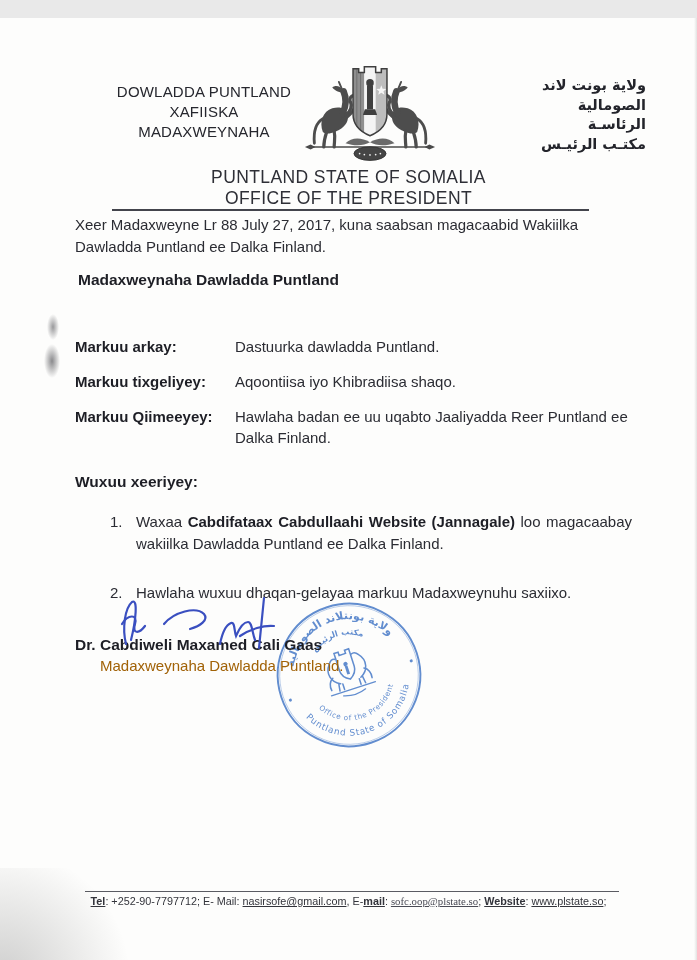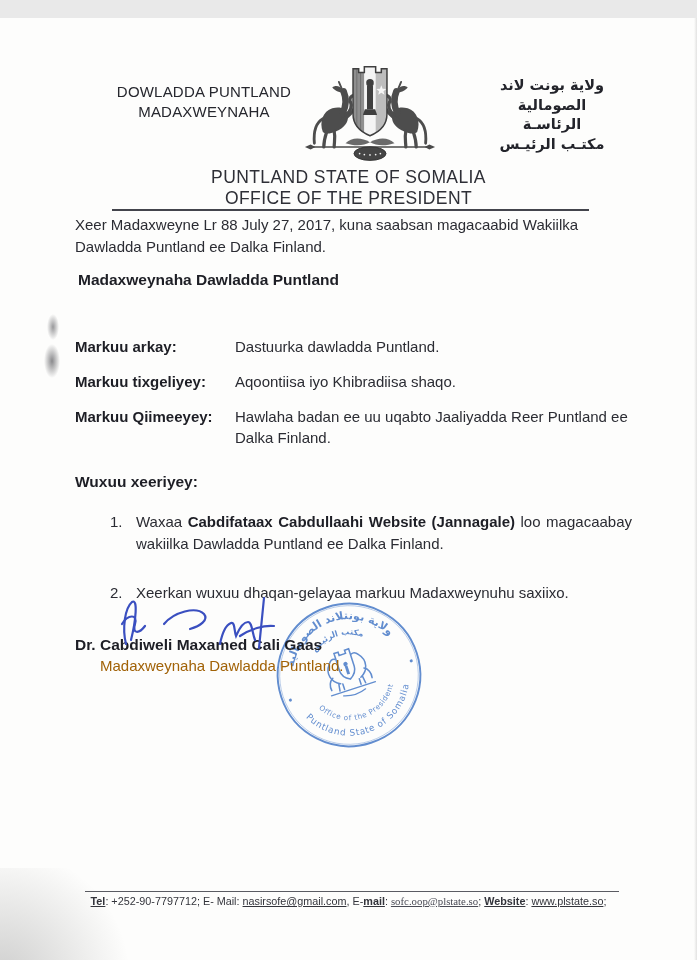--- a/index.html
+++ b/index.html
@@ -10,21 +10,21 @@
     color:#2b2c33;
   }
   
   .hdr-somali{
     position:absolute;left:88px;top:64px;width:232px;
     text-align:center;font-size:15px;line-height:20px;color:#26272e;letter-spacing:.2px;
   }
   .hdr-emblem{position:absolute;left:304px;top:42px;width:132px;height:108px;}
   .hdr-arabic{
     position:absolute;left:458px;top:58px;width:188px;
-    direction:rtl;text-align:center;
+    direction:rtl;
     font-family:"DejaVu Sans",sans-serif;font-weight:bold;
     font-size:14.5px;line-height:19.5px;color:#23242b;
   }
   .hdr-title{
     position:absolute;left:0;top:149px;width:100%;
     text-align:center;font-size:17.5px;line-height:20.5px;color:#2e2f36;letter-spacing:.4px;
   }
   .title-rule{position:absolute;left:112px;top:191px;width:477px;height:2px;background:#43444c;}
   
   .intro{
@@ -90,20 +90,21 @@
   .edge-right{right:0;top:0;width:3px;height:100%;
     background:linear-gradient(to left,rgba(30,30,30,.12),rgba(30,30,30,0));}
 </style>
 </head>
 <body>
 
 <div class="page">
 
   <div class="hdr-somali">
     <div>DOWLADDA PUNTLAND</div>
+    <div>XAFIISKA</div>
     <div>MADAXWEYNAHA</div>
   </div>
 
   <svg class="hdr-emblem" viewBox="0 0 140 110">
     <defs>
       <clipPath id="shieldClip">
         <path d="M52 16 L52 7 L58 7 L58 11 L64 11 L64 5 L76 5 L76 11 L82 11 L82 7 L88 7 L88 55 C88 68 80 74 70 78 C60 74 52 68 52 55 Z"></path>
       </clipPath>
     </defs>
 
@@ -195,21 +196,21 @@
 
   <div class="decree-heading">Wuxuu xeeriyey:</div>
 
   <div class="decree-item item-1">
     <span class="num">1.</span>
     <span class="txt"><span>Waxaa </span><span class="bold-name">Cabdifataax Cabdullaahi Website (Jannagale)</span><span> loo magacaabay wakiilka Dawladda Puntland ee Dalka Finland.</span></span>
   </div>
 
   <div class="decree-item item-2">
     <span class="num">2.</span>
-    <span class="txt">Xeerkan wuxuu dhaqan-gelayaa markuu Madaxweynuhu saxiixo.</span>
+    <span class="txt">Hawlaha wuxuu dhaqan-gelayaa markuu Madaxweynuhu saxiixo.</span>
   </div>
 
   <svg class="sig-svg" viewBox="0 0 212 64">
     <g stroke="#3a4fc0" stroke-width="2.2" fill="none" stroke-linecap="round">
       <path d="M14 50 C10 34 13 14 20 8 C26 4 24 26 19 46"></path>
       <path d="M10 30 C16 20 26 20 23 30 C20 40 27 40 33 32"></path>
       <path d="M52 30 C62 18 84 12 92 20 C97 26 88 32 78 35"></path>
       <path d="M108 50 C110 40 114 31 119 29 C123 28 122 36 124 42 C127 35 131 28 136 28 C140 28 140 38 143 46"></path>
       <path d="M152 4 L147 54"></path>
       <path d="M128 42 C138 35 152 31 162 32"></path>

